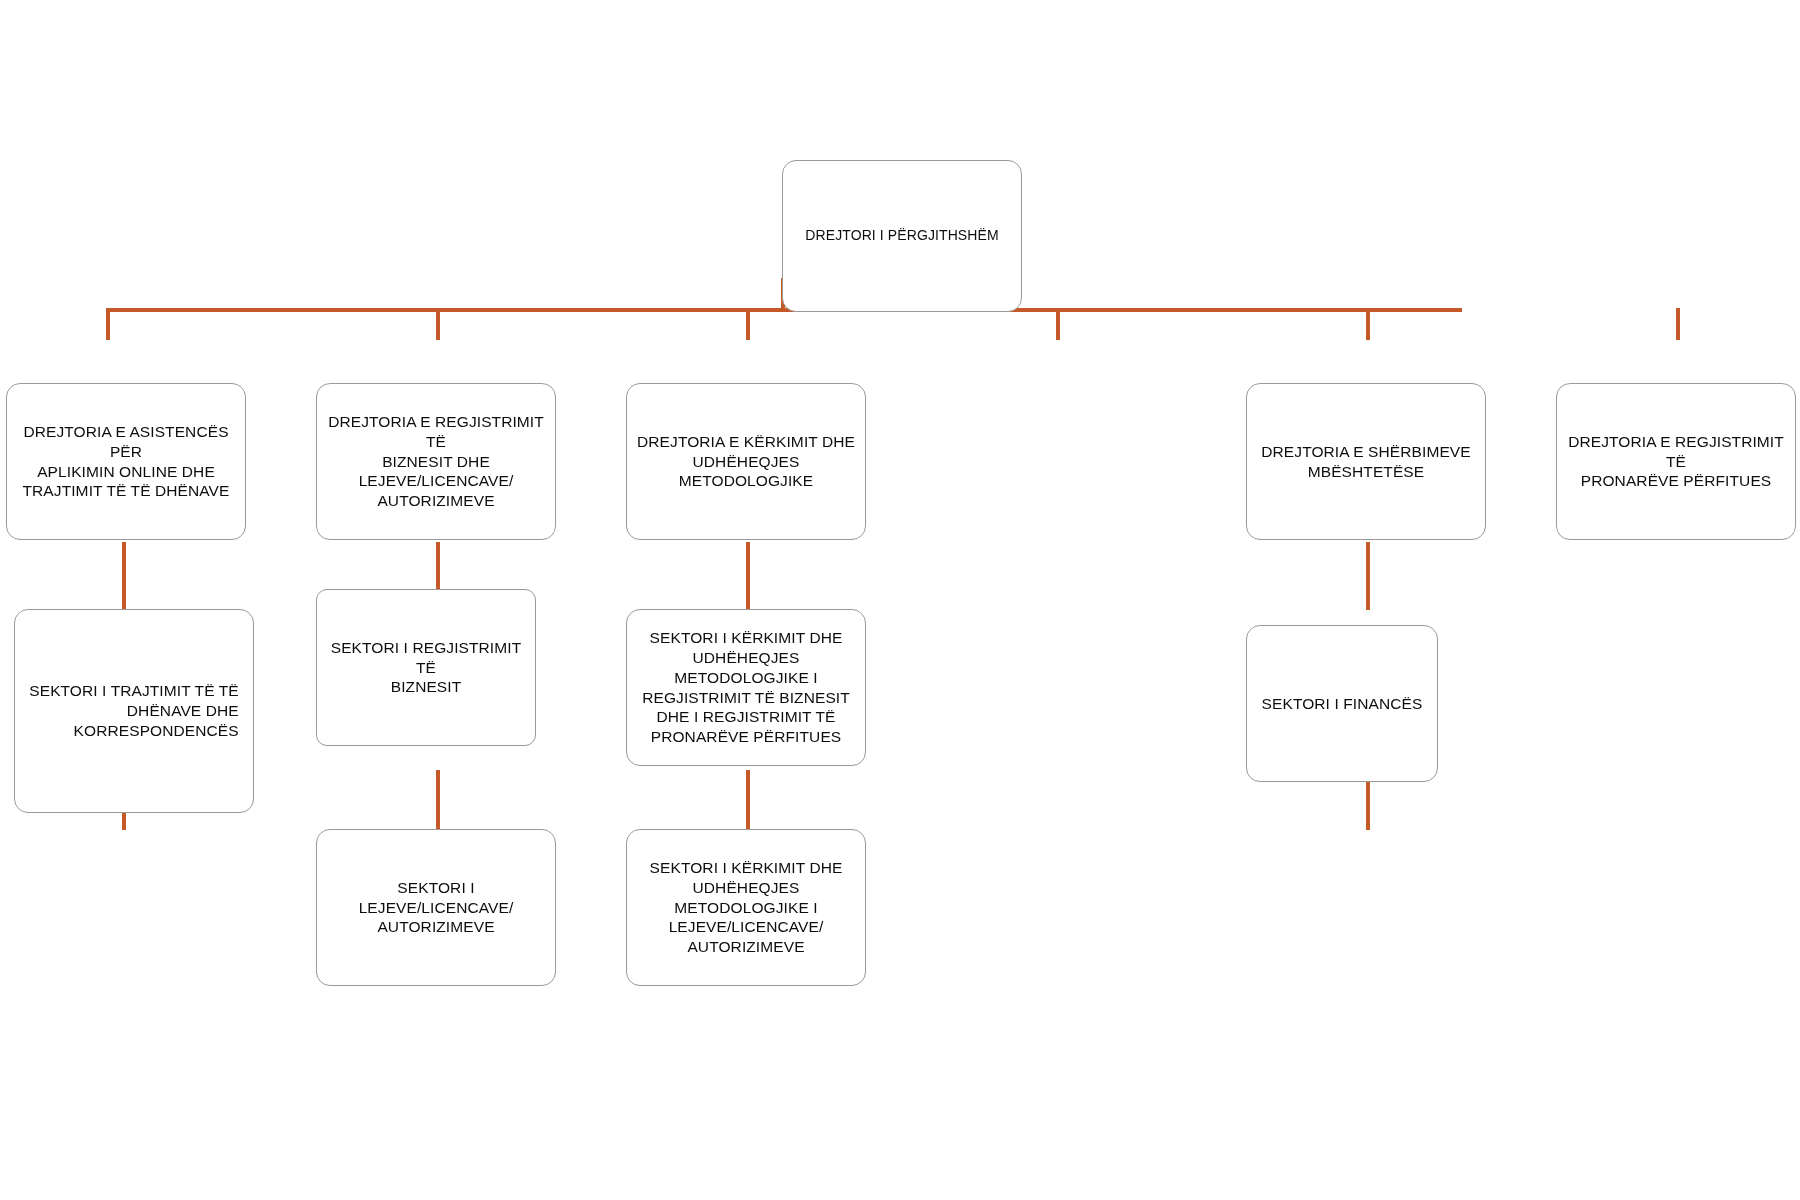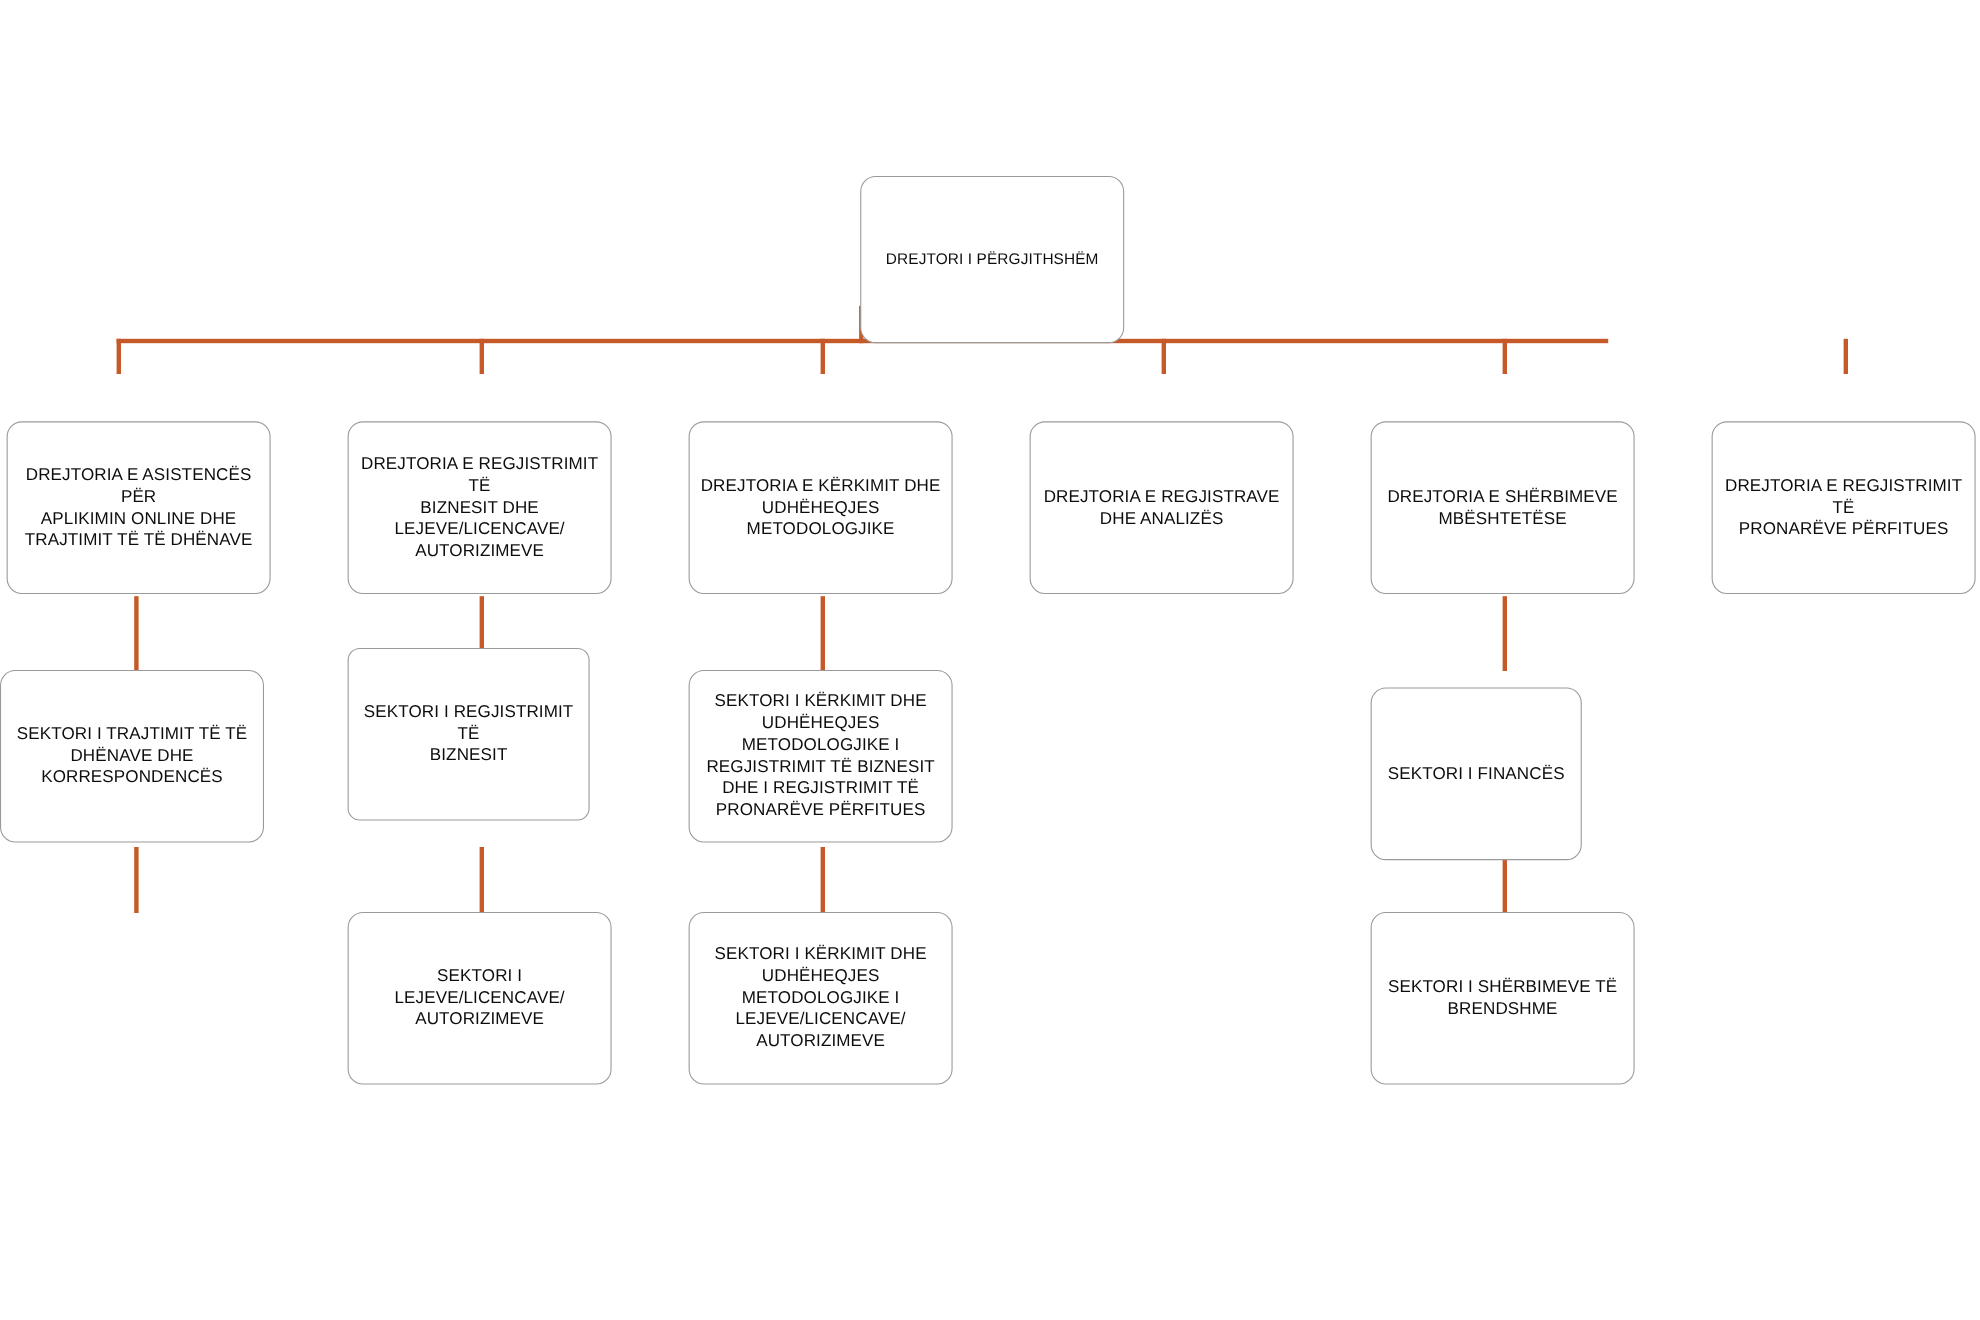--- a/index.html
+++ b/index.html
@@ -89,34 +89,30 @@
     <span class="label">DREJTORIA E REGJISTRIMIT TË
 BIZNESIT DHE
 LEJEVE/LICENCAVE/
 AUTORIZIMEVE</span>
   </div>
   <div class="node" style="left:626px; top:383px; width:240px; height:157px;">
     <span class="label">DREJTORIA E KËRKIMIT DHE
 UDHËHEQJES
 METODOLOGJIKE</span>
   </div>
-  <div class="node" style="left:936px; top:383px; width:240px; height:157px;">
-    <span class="label">DREJTORIA E REGJISTRAVE
-DHE ANALIZËS</span>
-  </div>
   <div class="node" style="left:1246px; top:383px; width:240px; height:157px;">
     <span class="label">DREJTORIA E SHËRBIMEVE
 MBËSHTETËSE</span>
   </div>
   <div class="node" style="left:1556px; top:383px; width:240px; height:157px;">
     <span class="label">DREJTORIA E REGJISTRIMIT TË
 PRONARËVE PËRFITUES</span>
   </div>
 
-  <div class="node" style="left:0; top:609px; width:240px; height:157px;">
+  <div class="node" style="left:14px; top:609px; width:240px; height:204px;text-align:right;">
     <span class="label">SEKTORI I TRAJTIMIT TË TË
 DHËNAVE DHE
 KORRESPONDENCËS</span>
   </div>
   <div class="node" style="left:316px; top:589px; width:220px; height:157px;border-radius:11px;">
     <span class="label">SEKTORI I REGJISTRIMIT TË
 BIZNESIT</span>
   </div>
   <div class="node" style="left:626px; top:609px; width:240px; height:157px;">
     <span class="label">SEKTORI I KËRKIMIT DHE
@@ -134,18 +130,14 @@
     <span class="label">SEKTORI I
 LEJEVE/LICENCAVE/
 AUTORIZIMEVE</span>
   </div>
   <div class="node" style="left:626px; top:829px; width:240px; height:157px;">
     <span class="label">SEKTORI I KËRKIMIT DHE
 UDHËHEQJES METODOLOGJIKE I
 LEJEVE/LICENCAVE/
 AUTORIZIMEVE</span>
   </div>
-  <div class="node" style="left:1246px; top:829px; width:240px; height:157px;">
-    <span class="label">SEKTORI I SHËRBIMEVE TË
-BRENDSHME</span>
-  </div>
 
 </div>
 
 </body></html>

